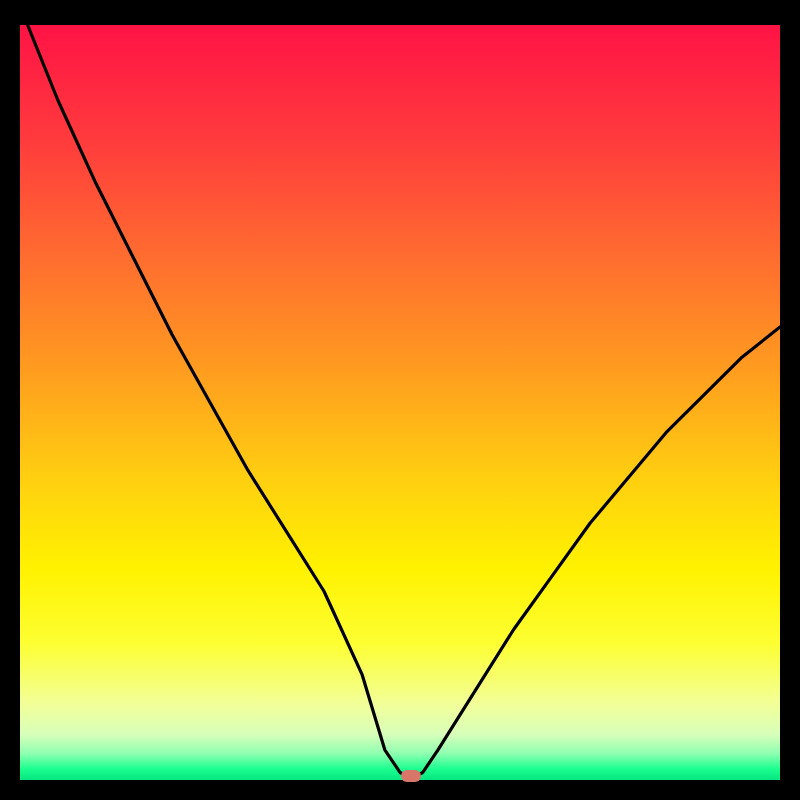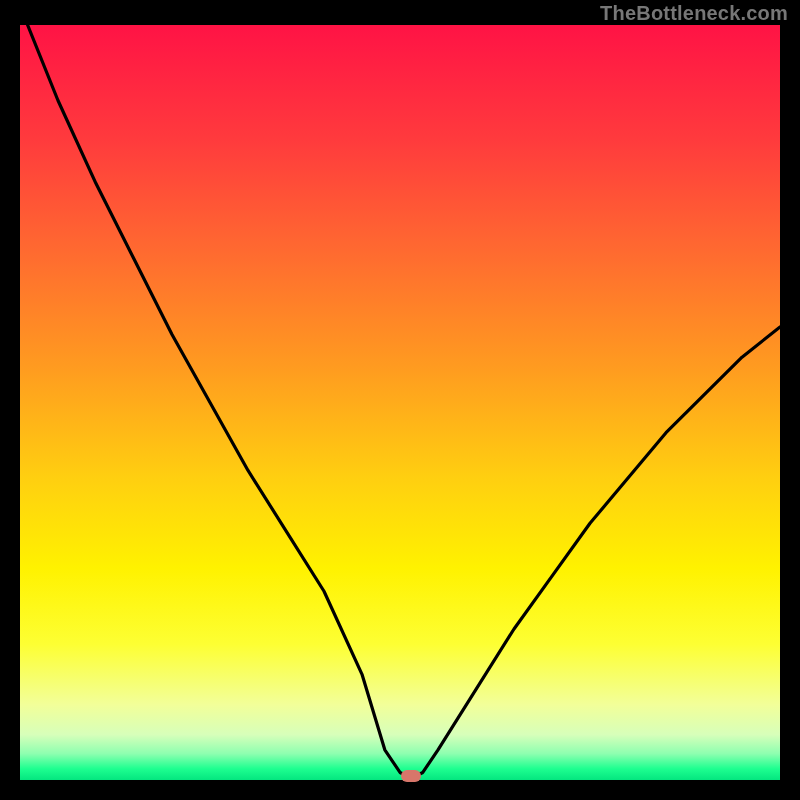--- a/index.html
+++ b/index.html
@@ -49,21 +49,20 @@
     border-radius: 6px;
     background: #d8766a;
     transform: translate(-50%, -50%);
   }
 </style>
 </head>
 <body>
 
 <div class="frame">
 
-  <div class="watermark">TheBottleneck.com</div>
 
   <div class="plot-area">
 
     <svg class="gradient" viewBox="0 0 760 755" preserveAspectRatio="none">
       <defs>
         <linearGradient id="grad" x1="0" y1="0" x2="0" y2="1">
             <stop offset="0%" stop-color="#ff1345"></stop>
             <stop offset="15%" stop-color="#ff3a3d"></stop>
             <stop offset="30%" stop-color="#ff6a30"></stop>
             <stop offset="45%" stop-color="#ff9a20"></stop>

